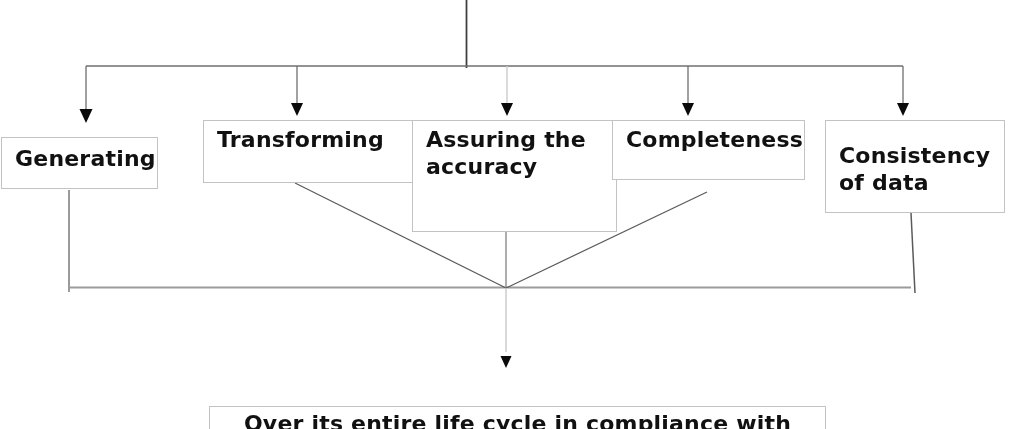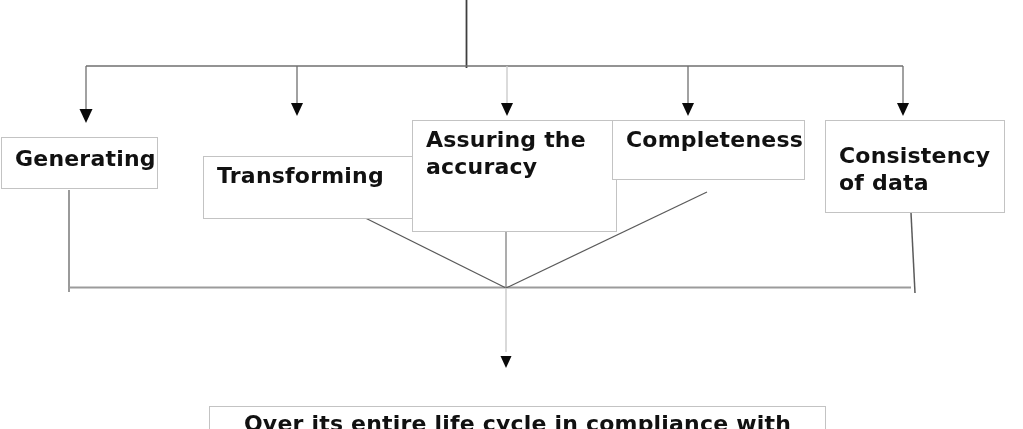--- a/index.html
+++ b/index.html
@@ -26,21 +26,21 @@
     box-sizing: border-box;
     background: #ffffff;
     border: 1px solid var(--box_border, #c3c3c3);
     color: var(--text, #111111);
     font-weight: bold;
     font-size: 22px;
     line-height: 27px;
     letter-spacing: 0.2px;
   }
   .node-generating    { left: 1px;   top: 137px; width: 157px; height: 52px;  padding: 7px 6px 0 13px; text-align: right; }
-  .node-transforming  { left: 203px; top: 120px; width: 215px; height: 63px;  padding: 5px 6px 0 13px; margin-top: 36px; }
+  .node-transforming  { left: 203px; top: 120px; width: 215px; height: 63px;  padding: 5px 6px 0 13px; }
   .node-assuring      { left: 412px; top: 120px; width: 205px; height: 112px; padding: 5px 6px 0 13px; }
   .node-completeness  { left: 612px; top: 120px; width: 193px; height: 60px;  padding: 5px 6px 0 13px; }
   .node-consistency   { left: 825px; top: 120px; width: 180px; height: 93px;  padding: 21px 6px 0 13px; }
   .node-bottom {
     left: 209px; top: 406px; width: 617px; height: 36px;
     display: flex; align-items: center; justify-content: center;
     padding: 0; line-height: 34px;
   }
   svg line, svg polyline { fill: none; }
 </style>

